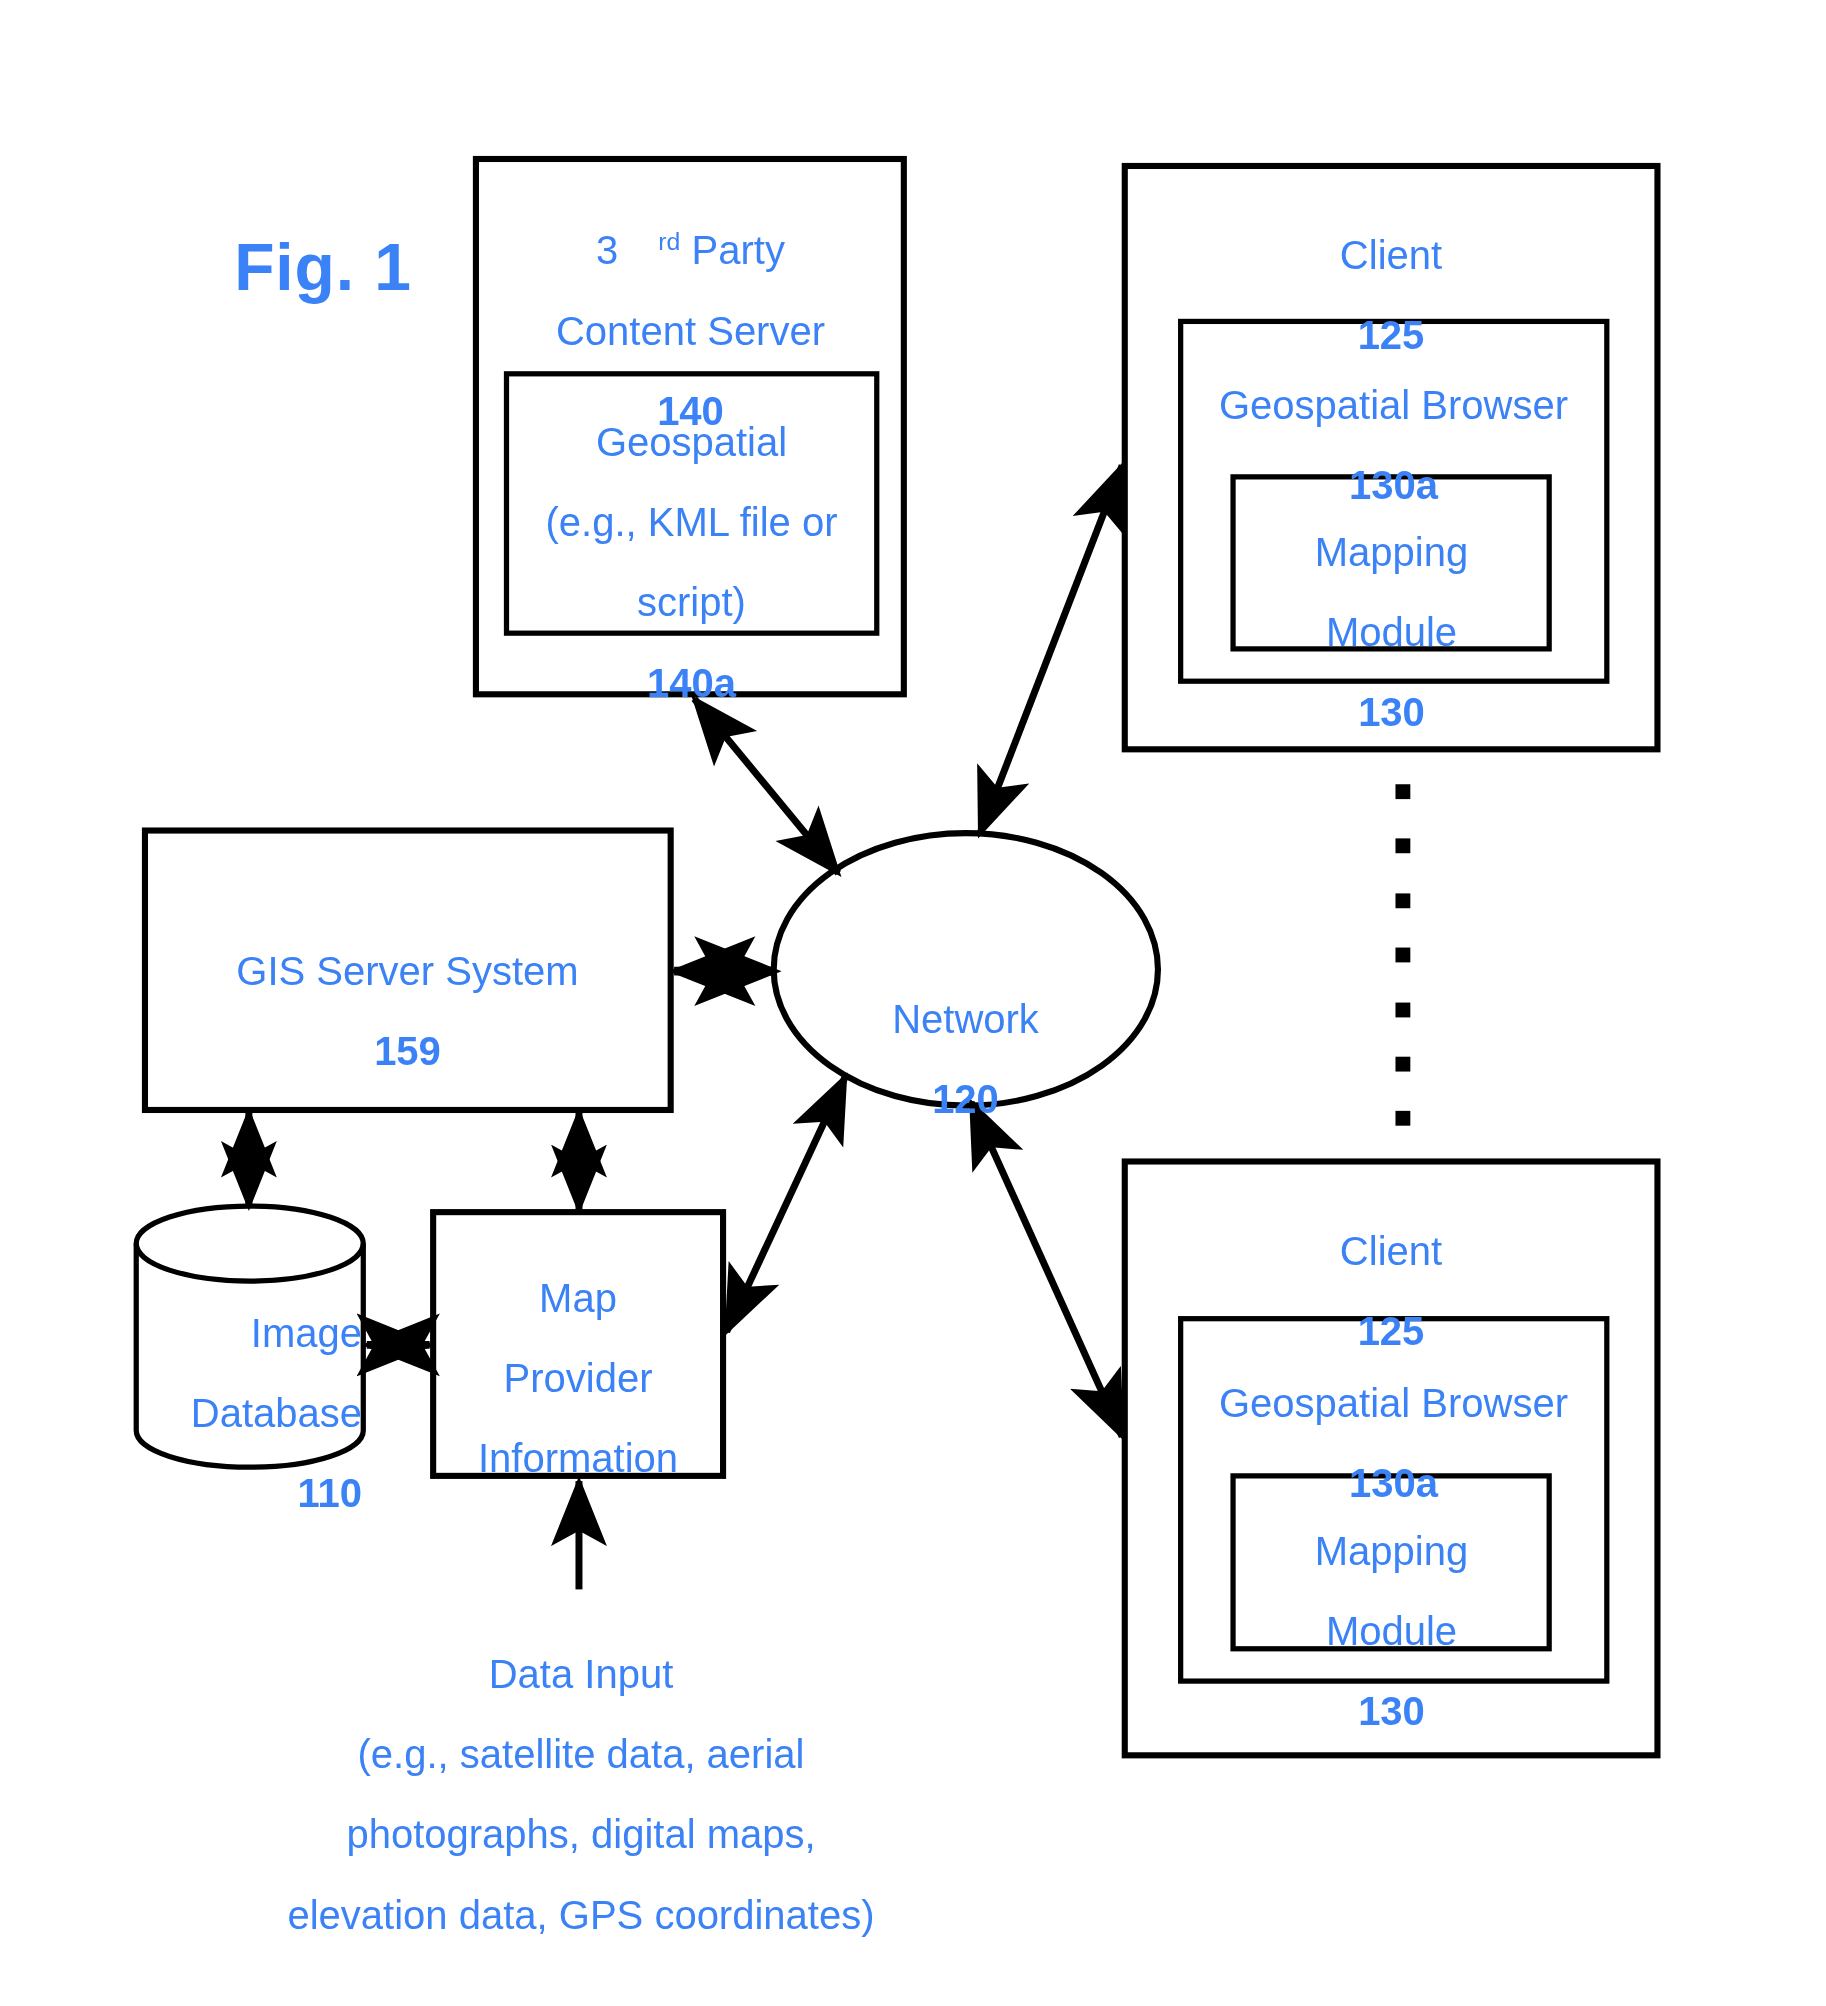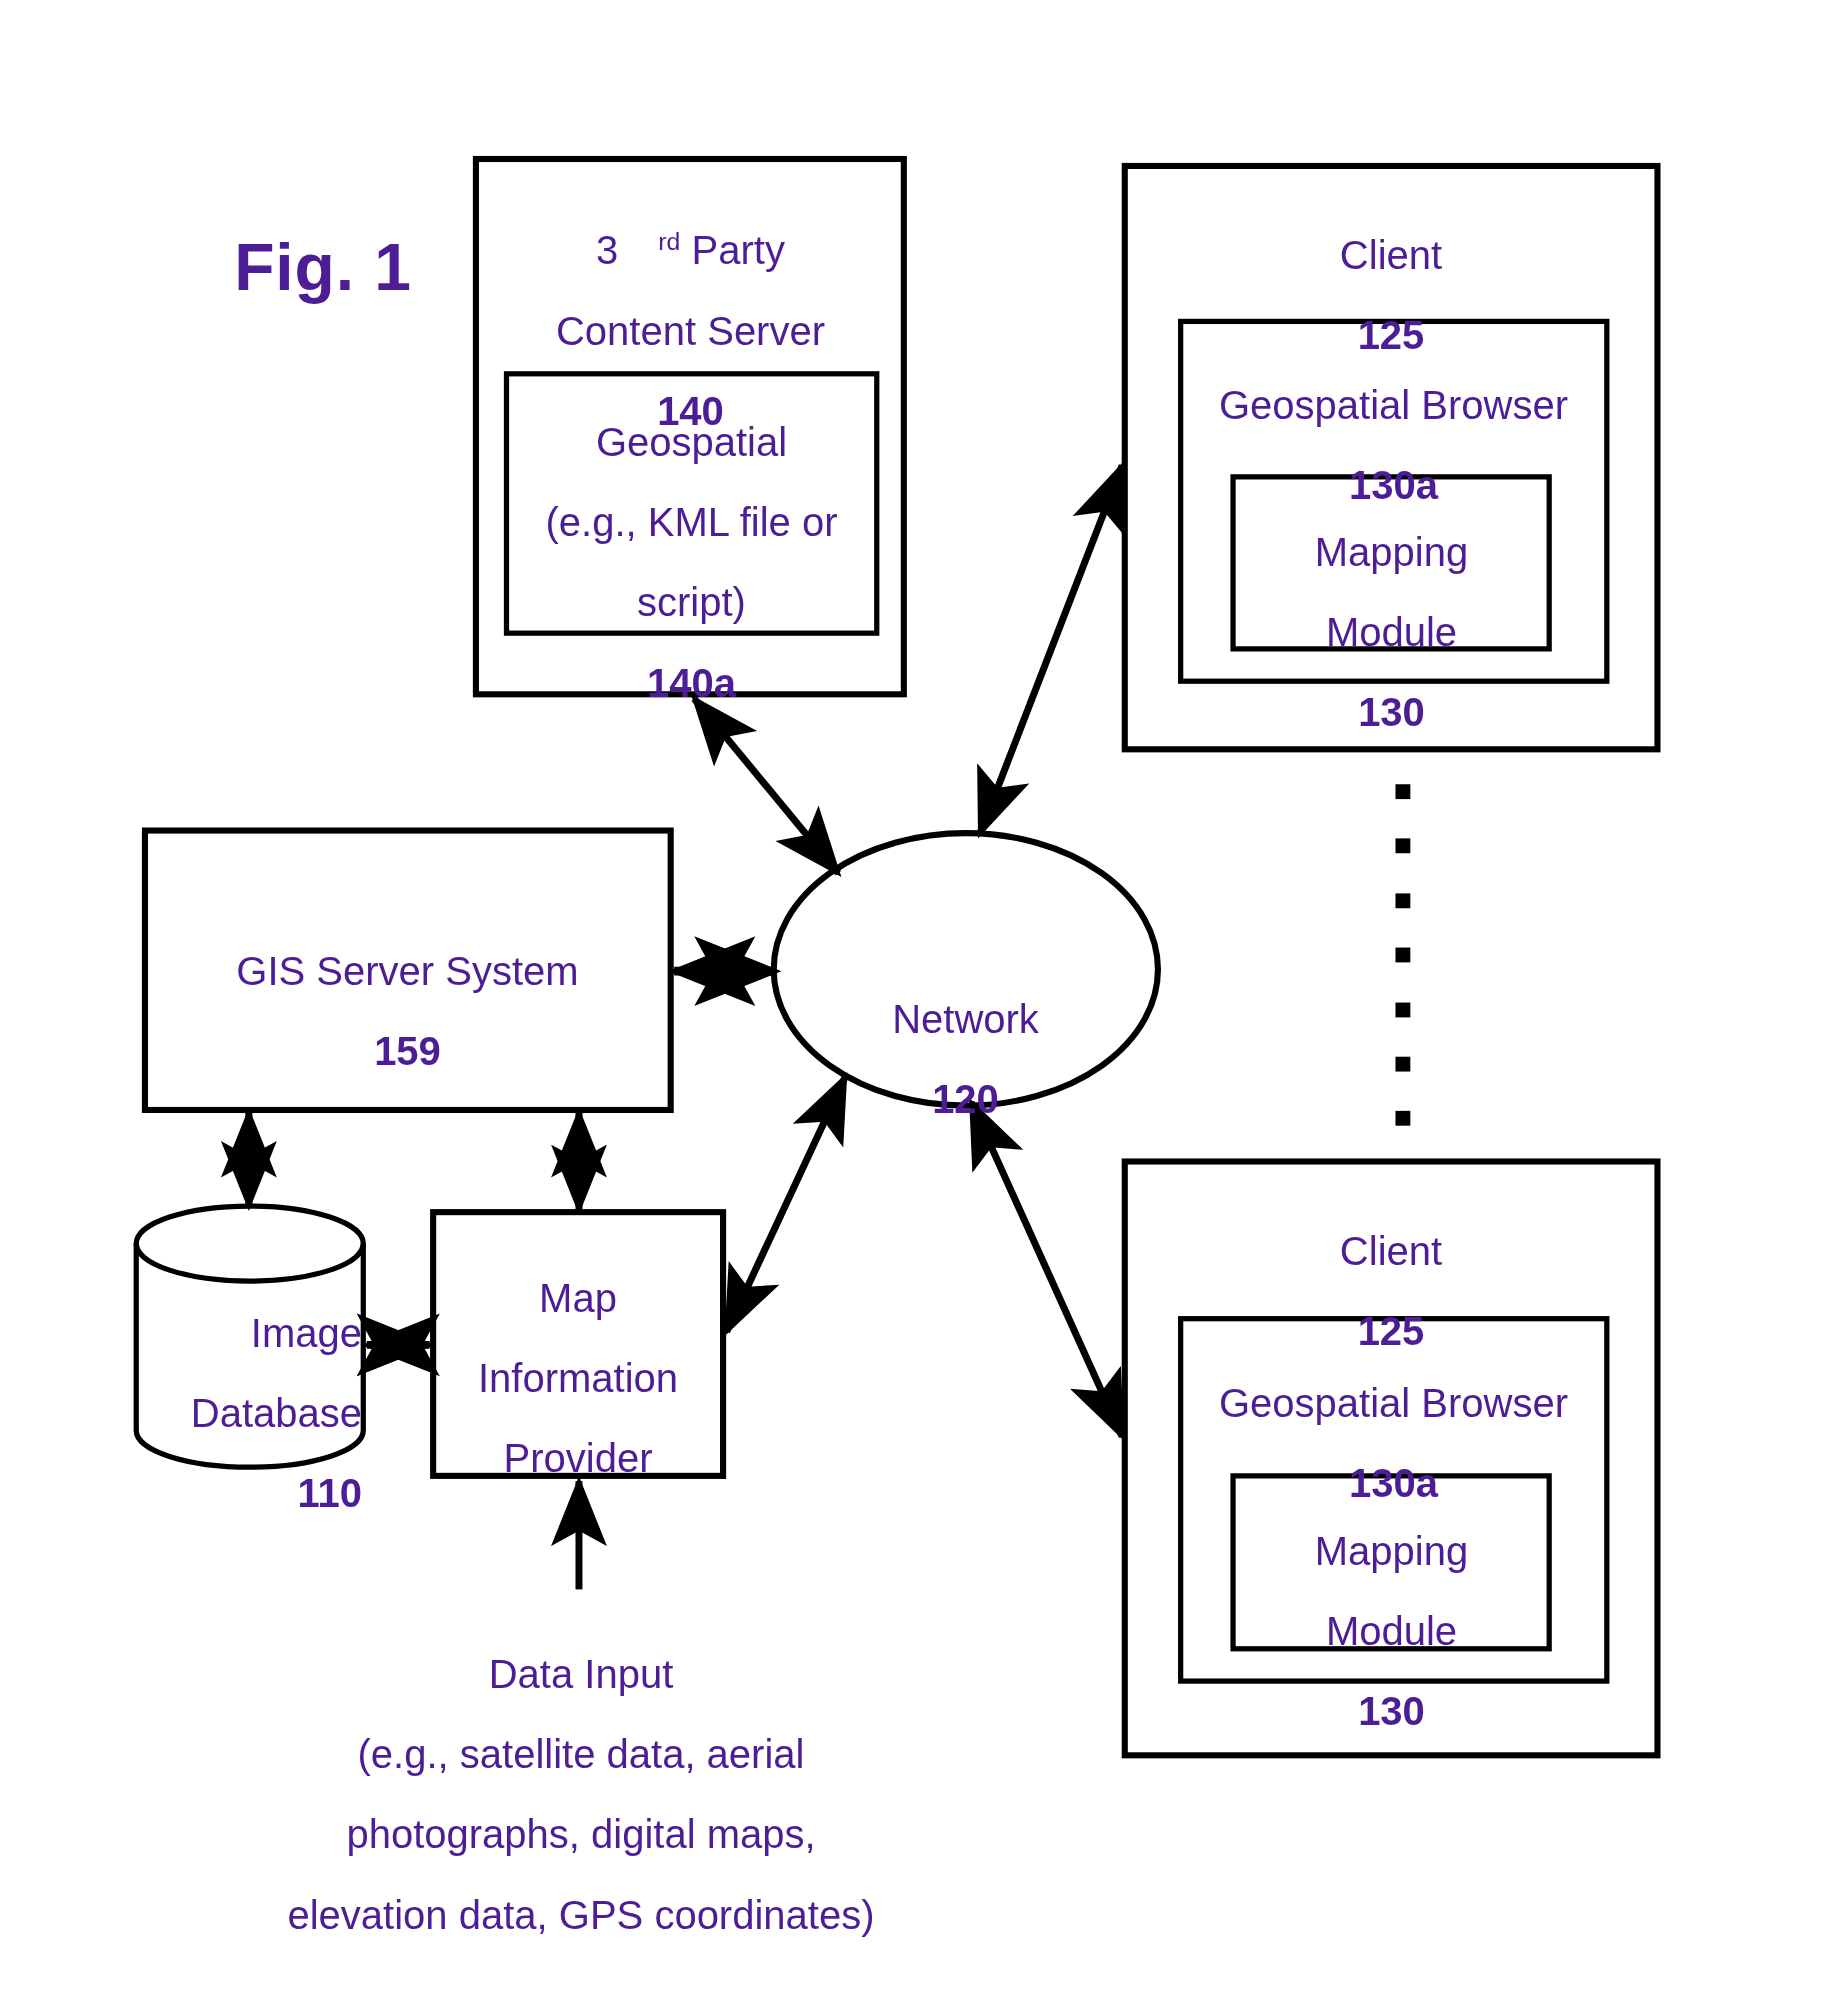--- a/index.html
+++ b/index.html
@@ -20,21 +20,21 @@
     position: absolute;
     left: 0;
     top: 0;
     width: 1826px;
     height: 2006px;
   }
   .txt {
     position: absolute;
     text-align: center;
     line-height: 1.18;
-    color: #4c1d95;
+    color: #3b82f6;
     white-space: pre;
   }
   .fig-label {
     font-size: 66px;
     font-weight: bold;
     letter-spacing: 0.9px;
   }
   .node-title {
     font-size: 40px;
     font-weight: normal;
@@ -182,22 +182,22 @@
   </div>
 
   <div class="txt" style="left:138px; top:1277px; width:224px;text-align:right;">
     <div class="multiline">Image</div>
     <div class="multiline">Database</div>
     <div class="node-ref">110</div>
   </div>
 
   <div class="txt" style="left:421px; top:1242px; width:314px;text-align:center;">
     <div class="multiline">Map</div>
+    <div class="multiline">Provider</div>
     <div class="multiline">Information</div>
-    <div class="multiline">Provider</div>
   </div>
 
   <div class="txt" style="left:236px; top:1618px; width:690px;">
     <div class="multiline">Data Input</div>
     <div class="multiline">(e.g., satellite data, aerial</div>
     <div class="multiline">photographs, digital maps,</div>
     <div class="multiline">elevation data, GPS coordinates)</div>
   </div>
 
 </div>

